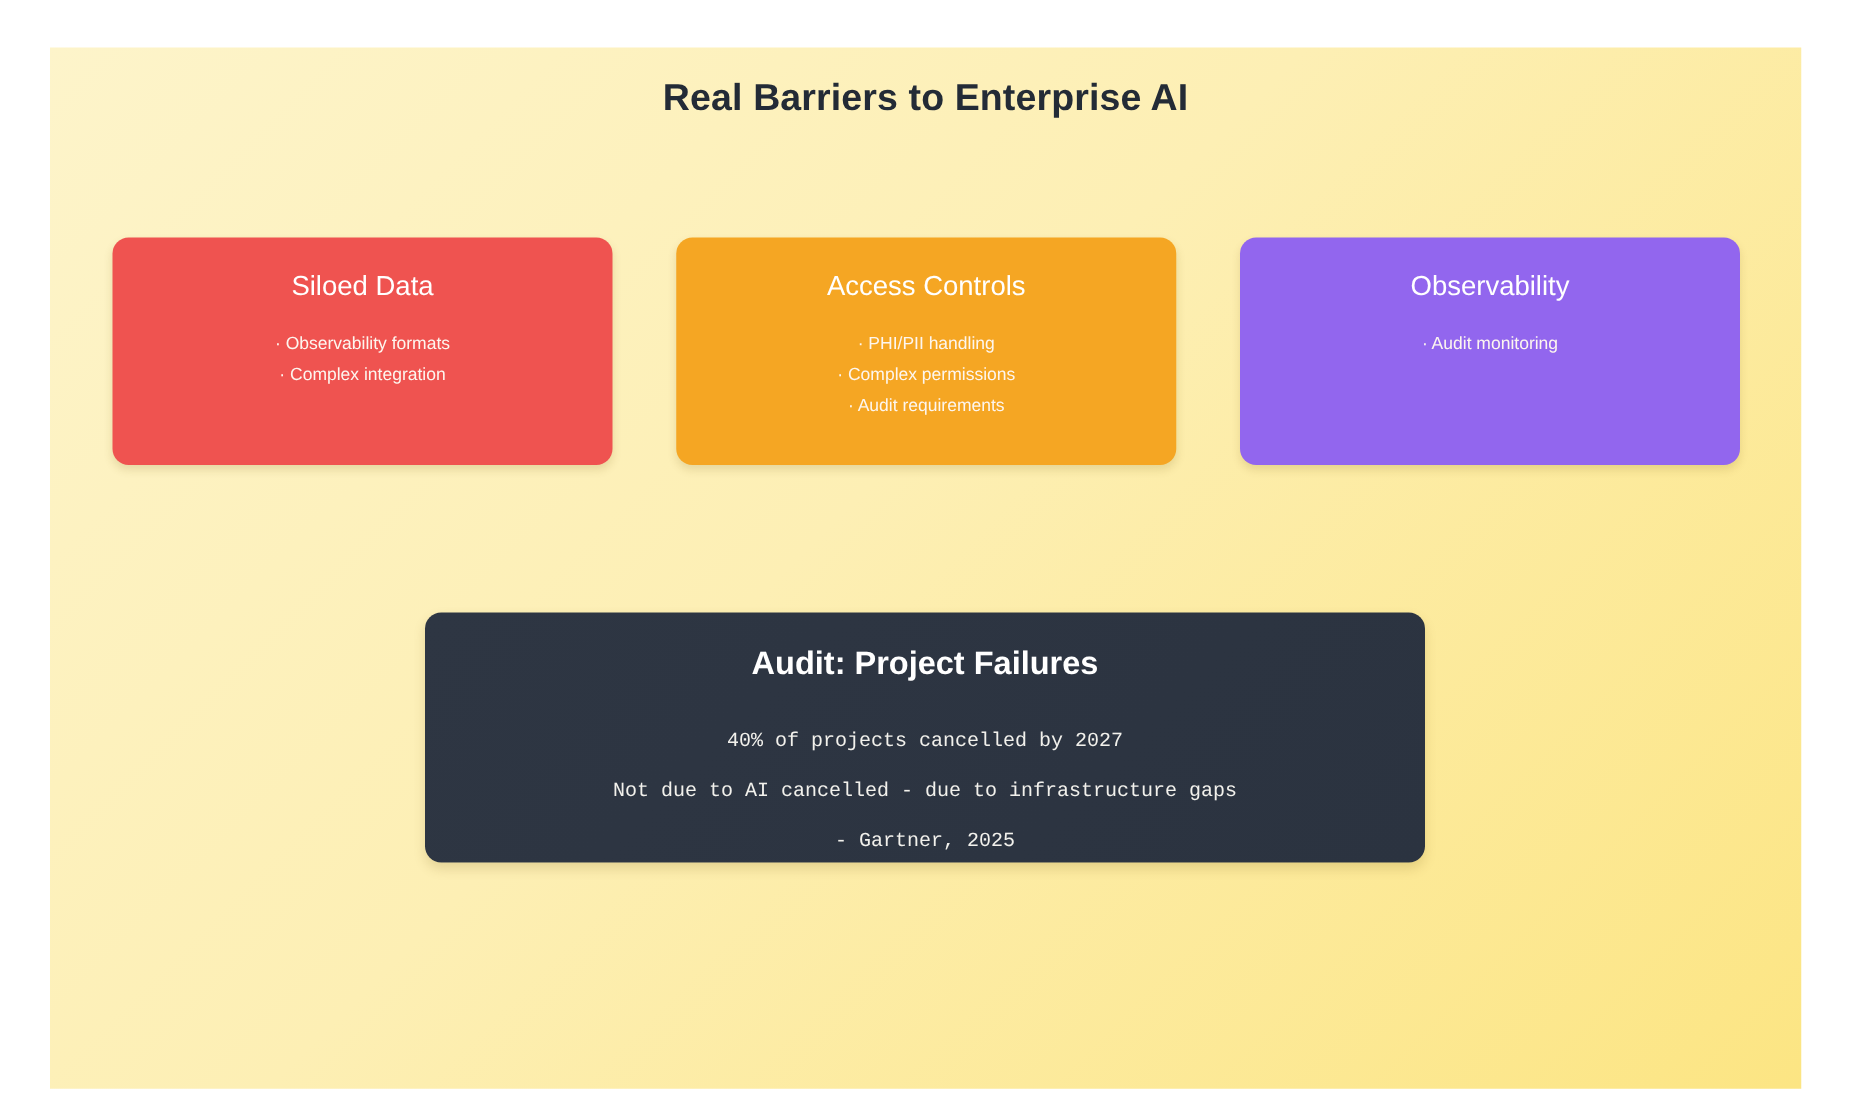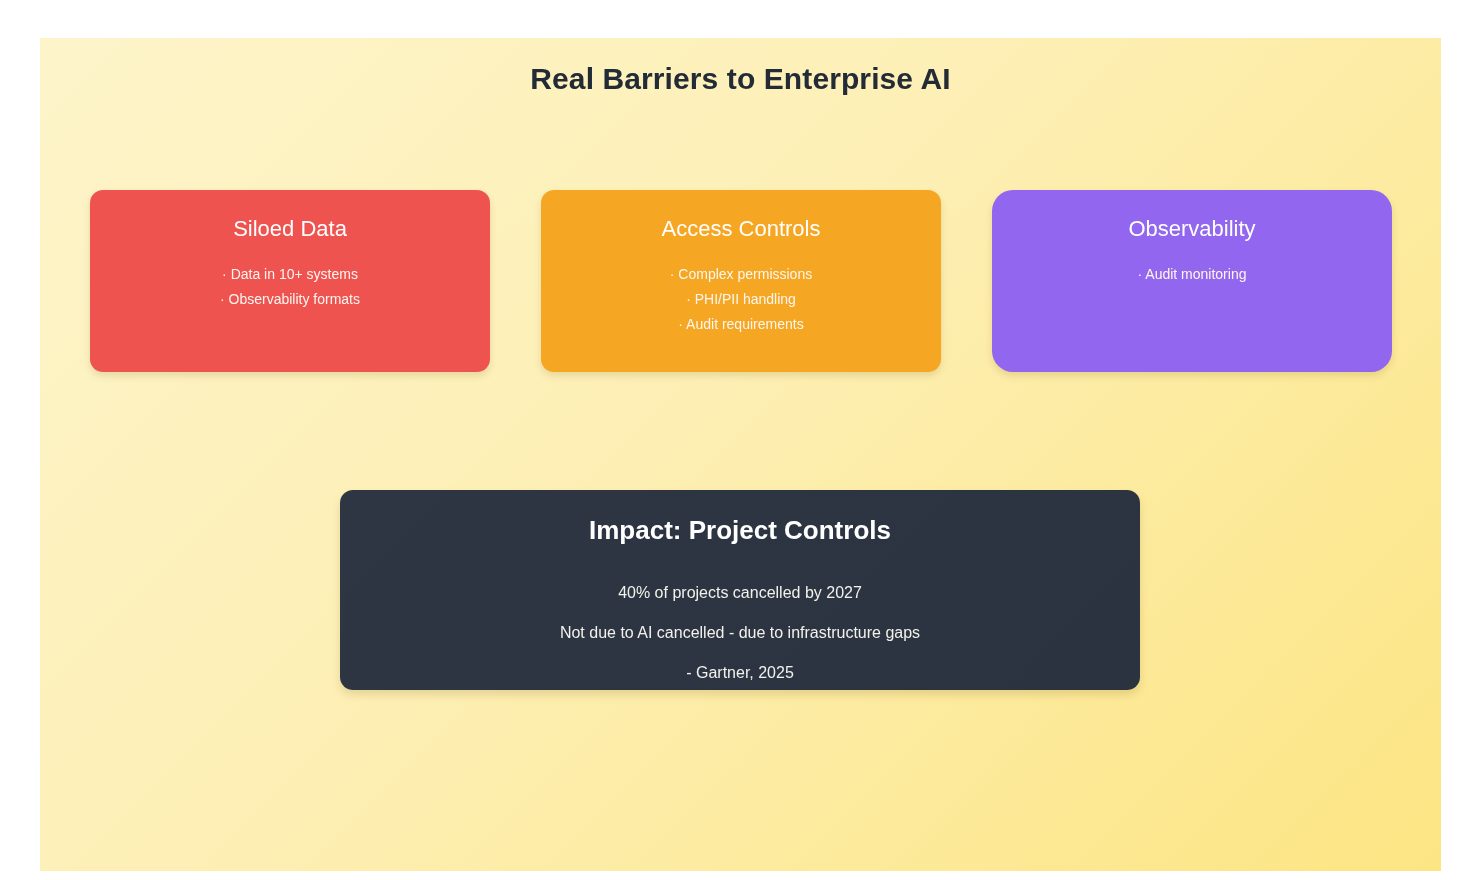--- a/index.html
+++ b/index.html
@@ -50,21 +50,21 @@
     height: 182px;
     border-radius: 13px;
     box-shadow: 0 4px 7px rgba(120, 95, 20, 0.16);
     box-sizing: border-box;
     padding-top: 27px;
     text-align: center;
   }
 
   .card-red    { background: #ef5350; }
   .card-orange { background: #f5a623; }
-  .card-purple { background: #9266ee; border-radius: 21px; }
+  .card-purple { background: #9266ee; }
 
   .card-title {
     font-size: 22px;
     font-weight: normal;
     color: #ffffff;
     margin-bottom: 21px;
     line-height: 1.1;
   }
 
   .card-bullets {
@@ -99,57 +99,58 @@
     color: #ffffff;
     margin-bottom: 27px;
     line-height: 1.15;
   }
 
   .impact-line {
     display: block;
     font-size: 16px;
     color: #f2f1ec;
     line-height: 40px;
+    font-family: Liberation Mono, monospace;
   }
 </style>
 </head>
 <body>
 
 <div class="slide">
 
   <div class="slide-title">Real Barriers to Enterprise AI</div>
 
   <div class="cards-row">
 
     <div class="card card-red">
       <div class="card-title">Siloed Data</div>
       <div class="card-bullets">
-        <span class="card-bullet">· Data in 10+ systems</span>
         <span class="card-bullet">· Observability formats</span>
+        <span class="card-bullet">· Complex integration</span>
       </div>
     </div>
 
     <div class="card card-orange">
       <div class="card-title">Access Controls</div>
       <div class="card-bullets">
+        <span class="card-bullet">· PHI/PII handling</span>
         <span class="card-bullet">· Complex permissions</span>
-        <span class="card-bullet">· PHI/PII handling</span>
         <span class="card-bullet">· Audit requirements</span>
       </div>
     </div>
 
     <div class="card card-purple">
       <div class="card-title">Observability</div>
       <div class="card-bullets">
         <span class="card-bullet">· Audit monitoring</span>
       </div>
     </div>
 
   </div>
 
   <div class="impact-card">
-    <div class="impact-title">Impact: Project Controls</div>
+    <div class="impact-title">Audit: Project Failures</div>
     <span class="impact-line">40% of projects cancelled by 2027</span>
     <span class="impact-line">Not due to AI cancelled - due to infrastructure gaps</span>
     <span class="impact-line">- Gartner, 2025</span>
   </div>
 
 </div>
 
 </body></html>

